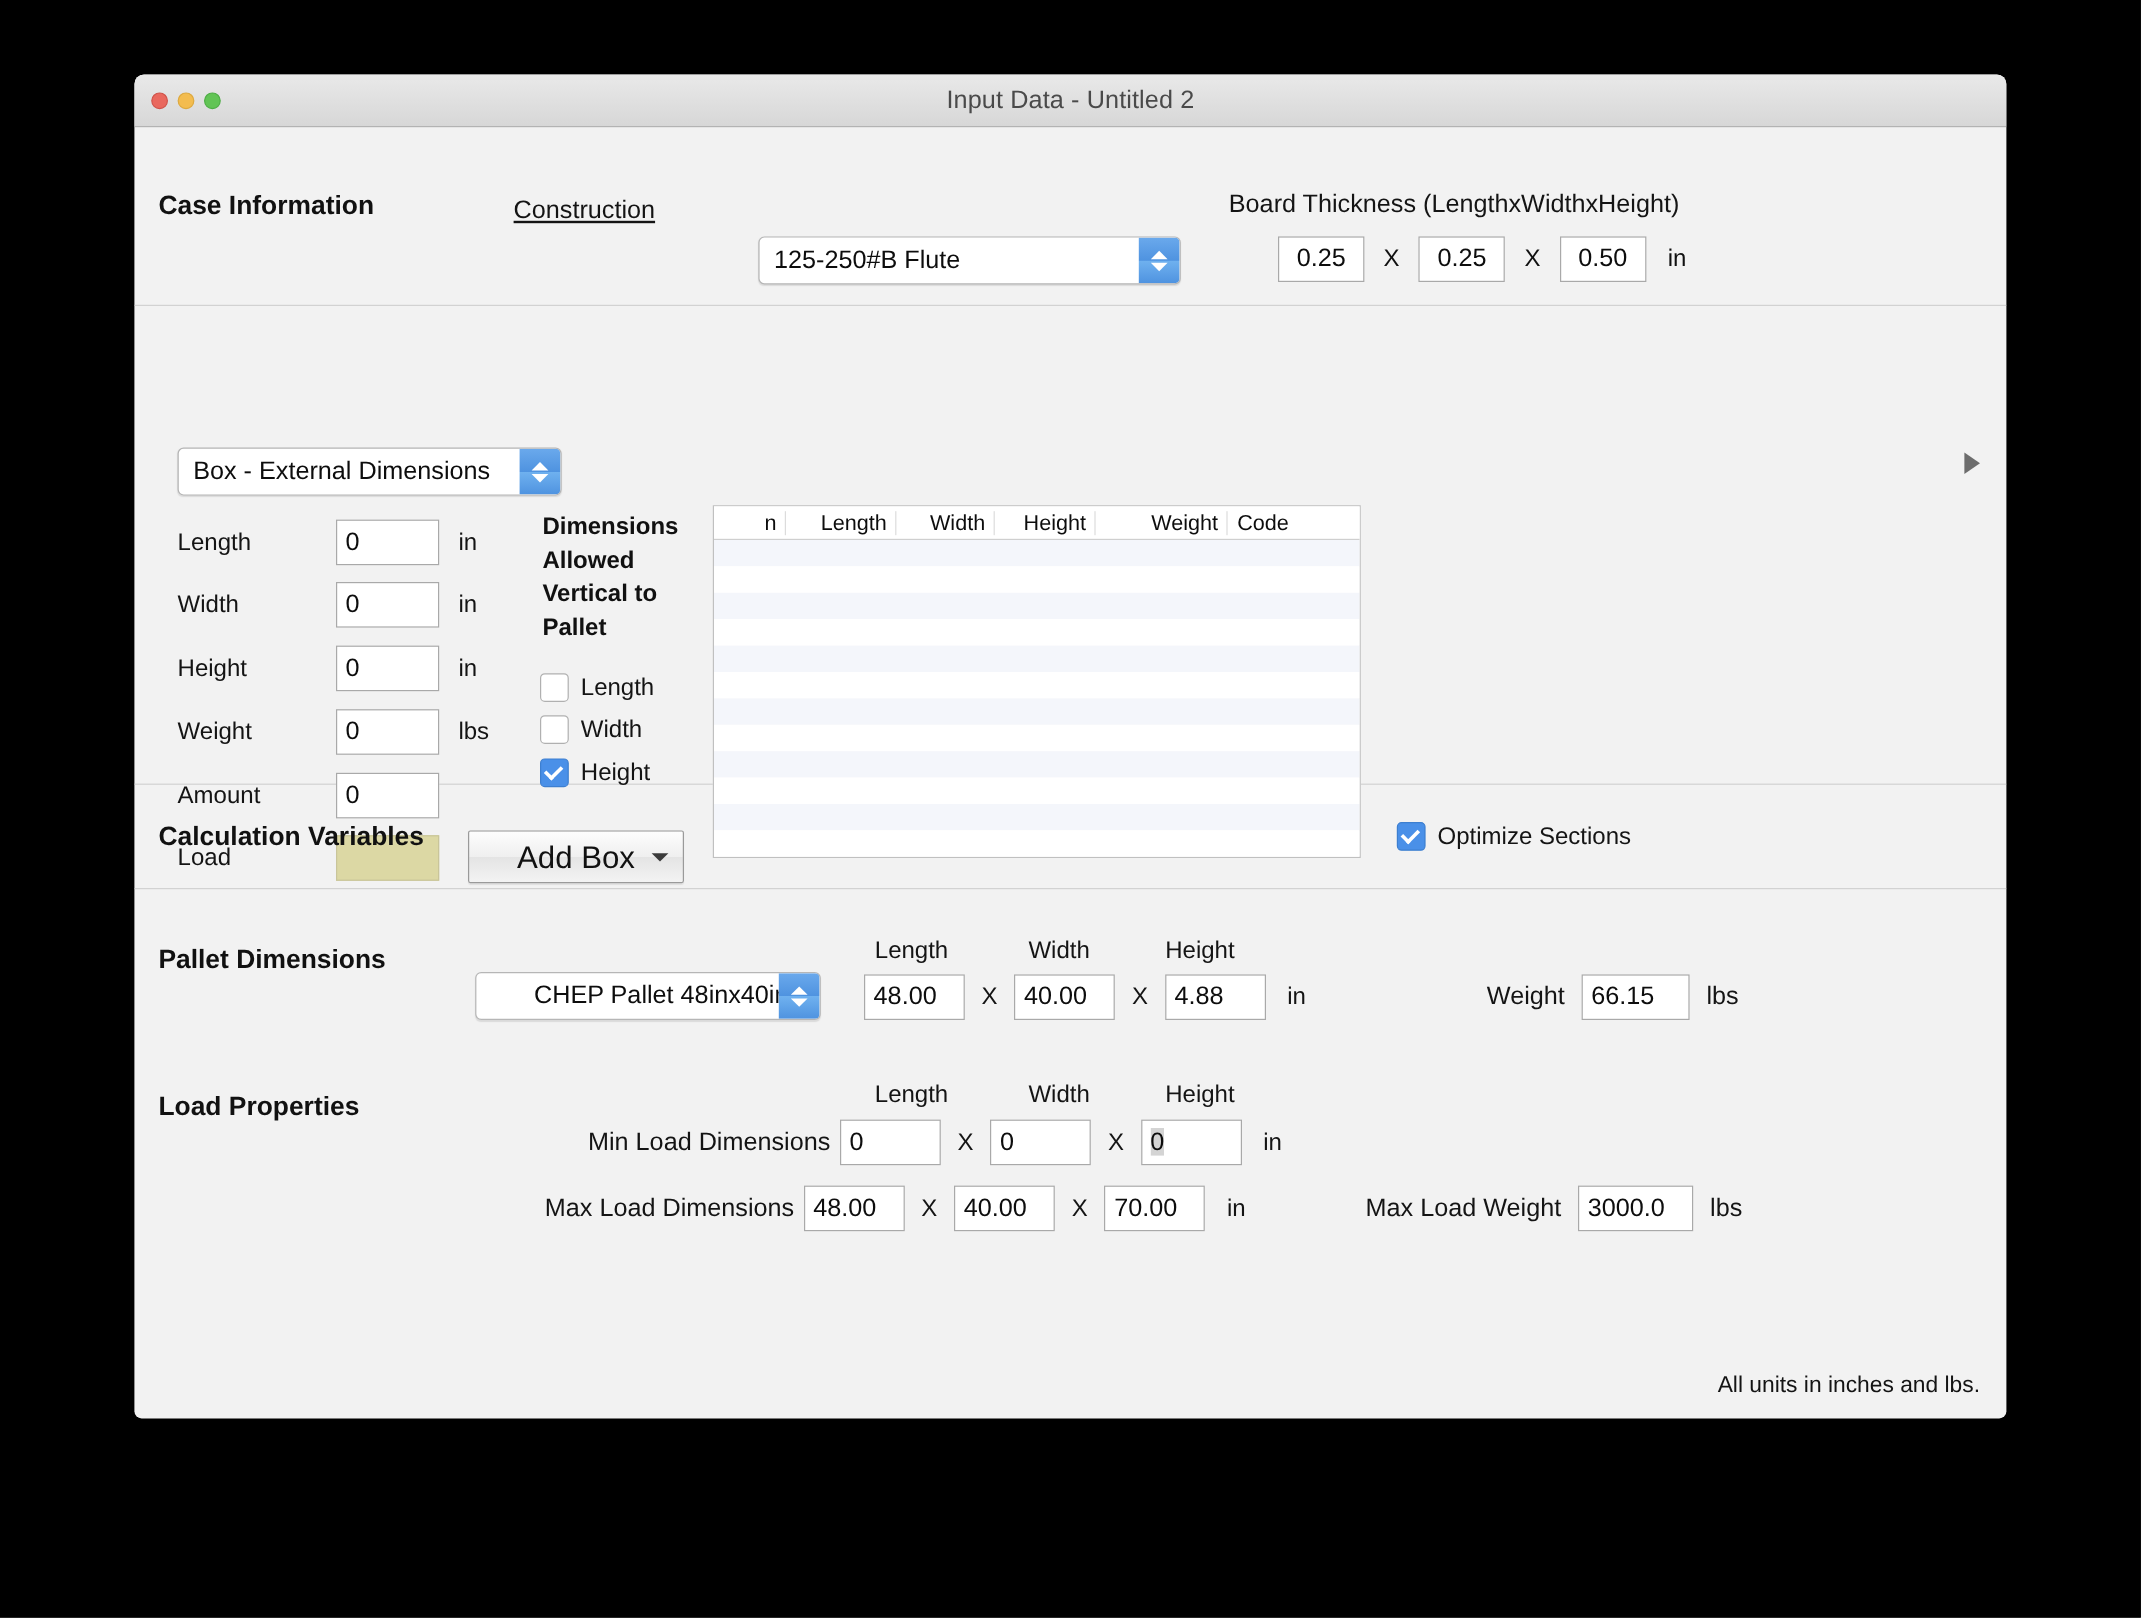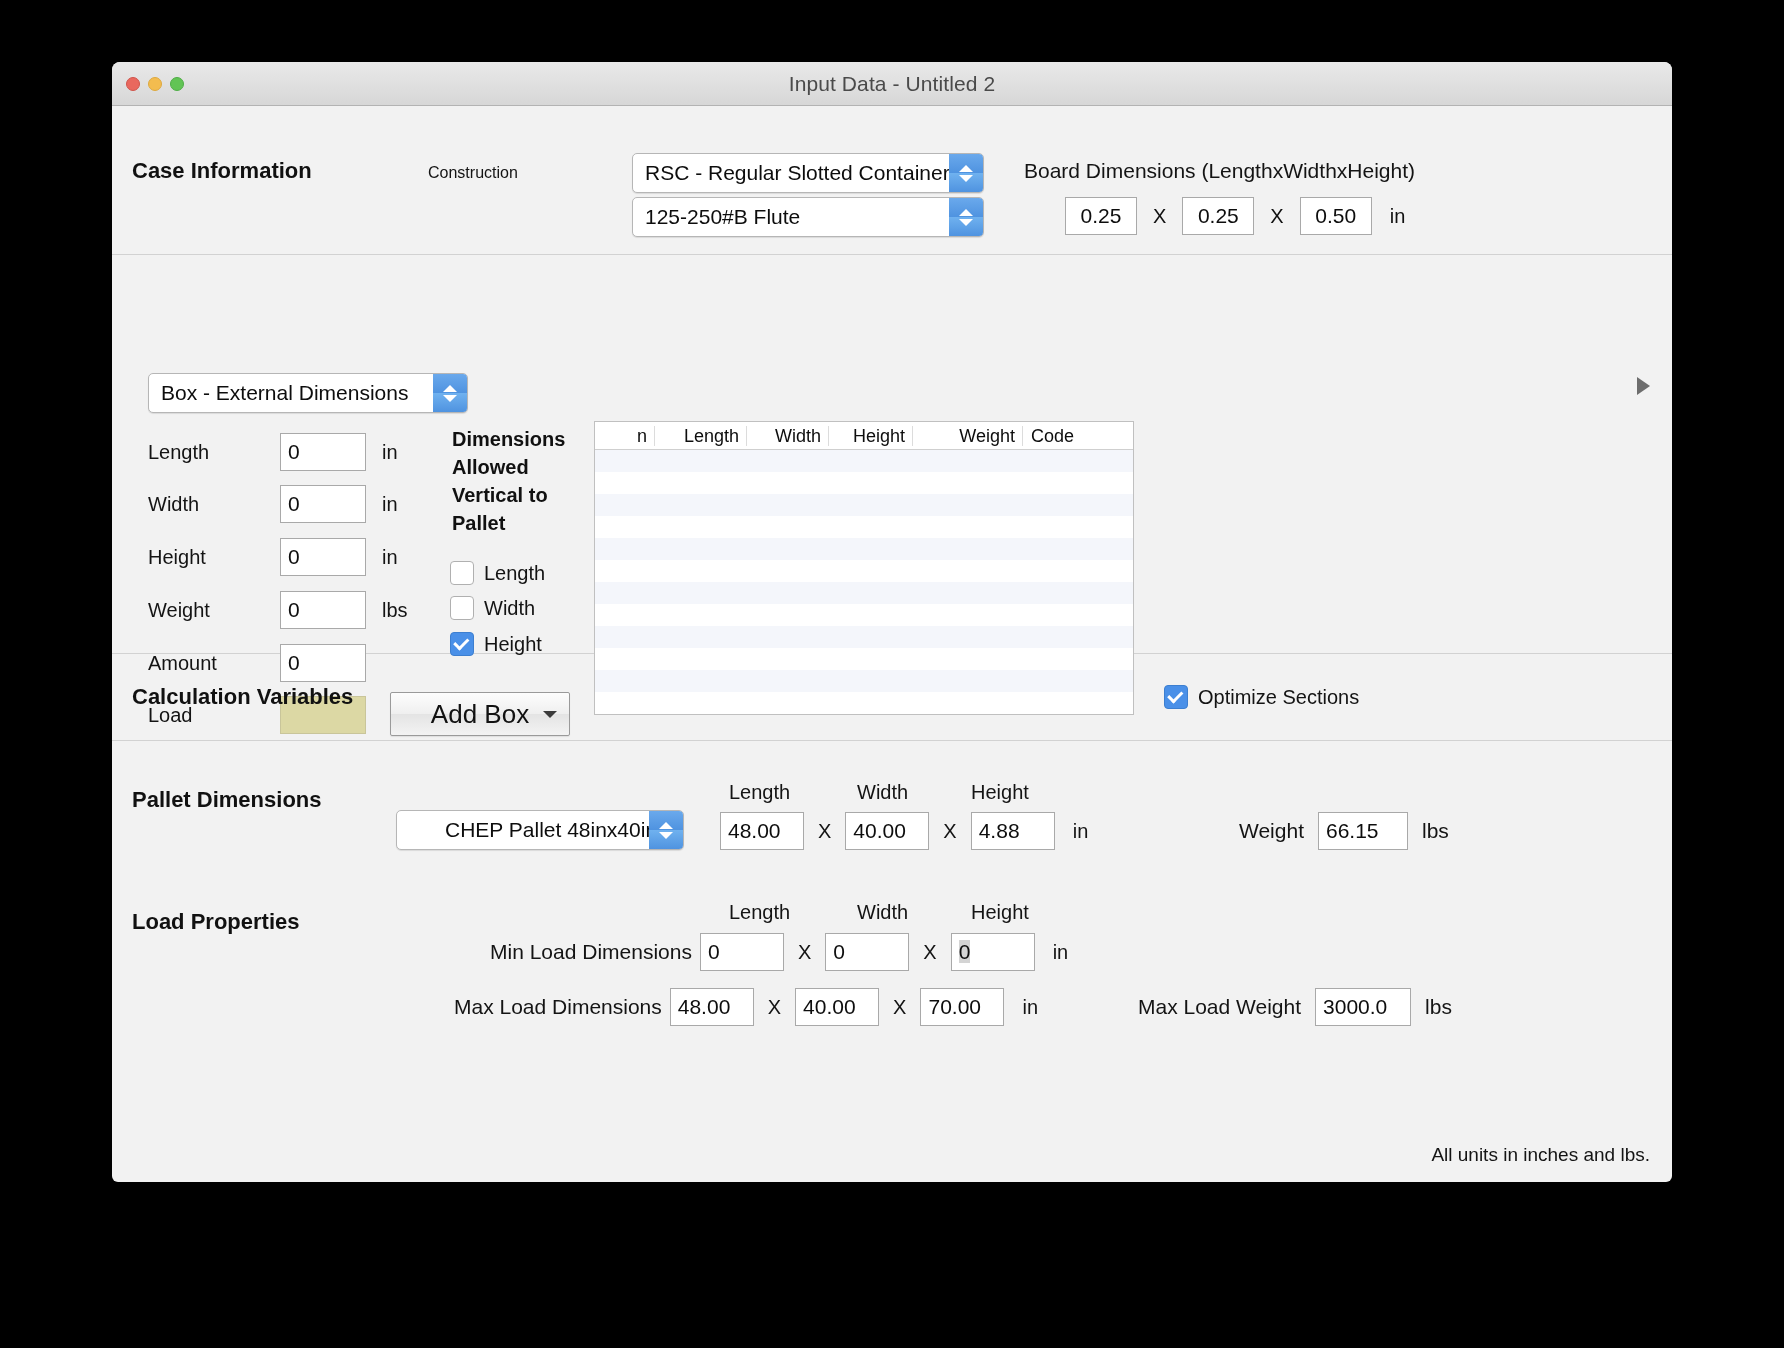--- a/index.html
+++ b/index.html
@@ -148,21 +148,21 @@
   .panel { padding: 0 18px; }
   .hr { height: 1px; background: #d2d2d2; }
 
   
   #case-info {
     position: relative;
     height: 148px;
     flex: 0 0 148px;
   }
   #case-title   { position: absolute; left: 20px;  top: 52px; }
-  #construction-label { position: absolute; left: 316px; top: 58px; font-size: 16px; }
+  #construction-label { position: absolute; left: 316px; top: 58px; font-size: 21px; text-decoration: underline; }
   #construction-popup { position: absolute; left: 520px; top: 47px; width: 352px; }
   #flute-popup        { position: absolute; left: 520px; top: 91px; width: 352px; }
   #board-thk-label    { position: absolute; left: 912px; top: 53px; font-size: 21px; }
   #board-thk-fields   { position: absolute; left: 953px; top: 91px; display: flex; align-items: center; gap: 0; }
   #board-thk-fields .txt { width: 72px; text-align: center; padding: 3px 0; }
   #board-thk-fields .x   { font-size: 20px; padding: 0 16px; color: #111; }
   #board-thk-fields .unit{ font-size: 20px; padding-left: 18px; color: #111; }
 
   
   #box-panel {
@@ -331,37 +331,30 @@
       <span class="tl tl-max"></span>
     </div>
     <div id="window-title">Input Data - Untitled 2</div>
   </div>
 
   <div id="case-info" class="panel">
     <div id="case-title" class="section-title">Case Information</div>
 
     <div id="construction-label" class="lbl">Construction</div>
 
-    <div id="construction-popup" class="popup">
-      <span class="popup-label">RSC - Regular Slotted Container</span>
-      <span class="stepper">
-        <span class="chev chev-up"></span>
-        <span class="chev chev-down"></span>
-      </span>
-    </div>
 
     <div id="flute-popup" class="popup">
       <span class="popup-label">125-250#B Flute</span>
       <span class="stepper">
         <span class="chev chev-up"></span>
         <span class="chev chev-down"></span>
       </span>
     </div>
 
-    <div id="board-thk-label" class="lbl">Board Dimensions (LengthxWidthxHeight)</div>
+    <div id="board-thk-label" class="lbl">Board Thickness (LengthxWidthxHeight)</div>
 
     <div id="board-thk-fields">
       <div class="txt">0.25</div>
       <span class="x">X</span>
       <div class="txt">0.25</div>
       <span class="x">X</span>
       <div class="txt">0.50</div>
       <span class="unit">in</span>
     </div>
   </div>

